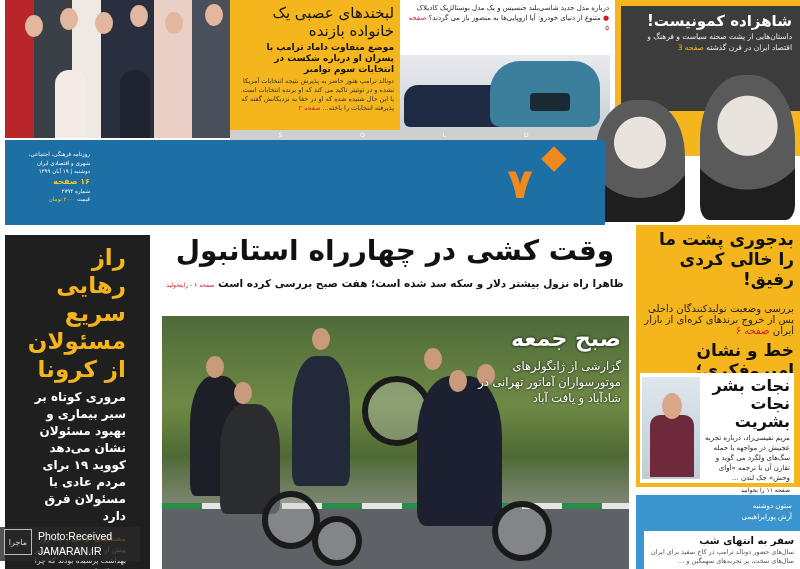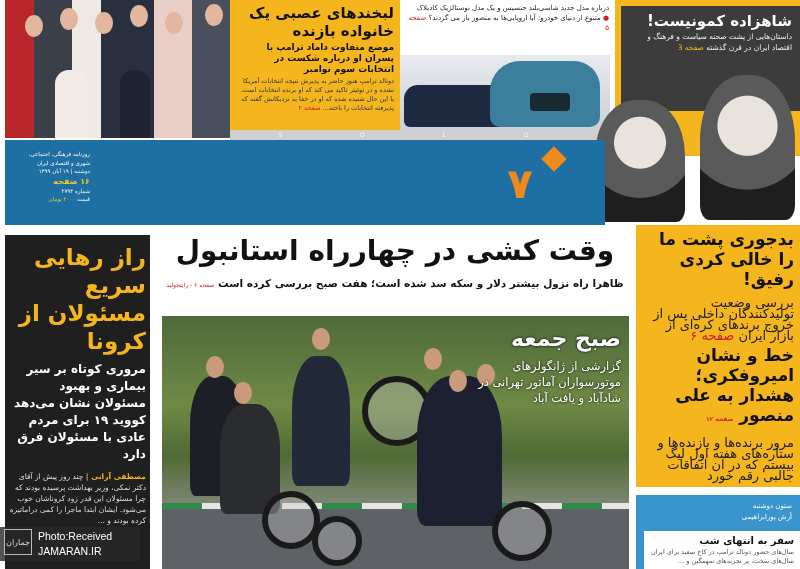--- a/index.html
+++ b/index.html
@@ -6,21 +6,21 @@
 html,body{width:800px;height:569px;overflow:hidden;background:#fff}
 body{position:relative;font-family:"DejaVu Sans",sans-serif;direction:rtl}
 .abs{position:absolute}
 
 .top-left{left:5px;top:0;width:225px;height:138px;background:#f4b51d;overflow:hidden}
 .top-left .photo{position:absolute;left:0;top:0;width:240px;height:138px;background:linear-gradient(90deg,#b9262a 0 12%,#3b4048 12% 28%,#eee9e2 28% 40%,#2a2f3f 40% 62%,#e9cfc5 62% 78%,#4a4f5c 78% 100%)}
 .top-left .photo .kid1{position:absolute;left:50px;top:70px;width:32px;height:68px;background:#f3ece6;border-radius:14px 14px 0 0}
 .top-left .photo .kid2{position:absolute;left:115px;top:70px;width:30px;height:68px;background:#1f2430;border-radius:14px 14px 0 0}
 .top-left .photo .head{position:absolute;width:18px;height:22px;border-radius:50%;background:#e2b79e}
 .trump-text{left:230px;top:0;width:170px;height:138px;background:#f4b51d;padding:4px 6px;text-align:right}
-.trump-text h2{font-size:15px;font-weight:bold;line-height:18px;color:#111}
+.trump-text h2{font-size:15px;font-weight:normal;line-height:18px;color:#111}
 .trump-text h3{font-size:9px;font-weight:bold;line-height:11px;color:#111;margin-top:2px}
 .trump-text p{font-size:6.5px;line-height:9px;color:#333;margin-top:2px}
 .red{color:#d21d24}
 .cars{left:400px;top:0;width:215px;height:138px;background:#fff;padding:3px 6px;text-align:right}
 .cars h2{font-size:13px;font-weight:bold;color:#111;line-height:16px}
 .cars p{font-size:7px;line-height:10px;color:#222}
 .cars .img{position:absolute;left:0;top:55px;width:210px;height:80px;background:linear-gradient(180deg,#e8eaee,#c9ced6)}
 .car1{position:absolute;left:4px;top:30px;width:110px;height:42px;background:#1e2942;border-radius:14px 20px 6px 6px}
 .car2{position:absolute;left:90px;top:6px;width:110px;height:66px;background:#3c7f9d;border-radius:30px 26px 10px 10px}
 .grille{position:absolute;left:130px;top:38px;width:40px;height:18px;background:#1a2a33;border-radius:4px}
@@ -48,31 +48,31 @@
 .mainphoto{left:162px;top:316px;width:467px;height:253px;background:linear-gradient(180deg,#4e6a3a 0%,#6f8a45 35%,#4f6a34 55%,#8a8f86 80%,#6e7276 100%);overflow:hidden}
 .mainphoto .road{position:absolute;left:0;bottom:0;width:100%;height:60px;background:#5e6266}
 .mainphoto .curb{position:absolute;left:0;bottom:58px;width:100%;height:8px;background:repeating-linear-gradient(90deg,#2e8b4a 0 40px,#e6e6e6 40px 80px)}
 .rider{position:absolute;background:#1c1f26;border-radius:40% 40% 10% 10%}
 .wheel{position:absolute;border:6px solid #1a1a1a;border-radius:50%;background:rgba(200,200,200,.35)}
 .face{position:absolute;width:18px;height:22px;border-radius:50%;background:#c99b7c}
 .photo-text{position:absolute;right:8px;top:10px;width:150px;text-align:right;color:#fff;text-shadow:0 0 3px #000}
 .photo-text h2{font-size:22px;font-weight:bold;line-height:26px}
 .photo-text p{font-size:11.5px;line-height:16px;margin-top:6px}
 
-.leftcol{left:5px;top:235px;width:145px;height:334px;background:#1f1f1f;padding:8px 4px;text-align:right}
+.leftcol{left:5px;top:235px;width:145px;height:334px;background:#1f1f1f;padding:8px 24px;text-align:right}
 .leftcol h2{font-size:23px;font-weight:bold;color:#f4b51d;line-height:28px}
 .leftcol h3{font-size:12px;font-weight:bold;color:#fff;line-height:17px;margin-top:6px}
 .leftcol p{font-size:7.5px;line-height:11px;color:#ddd;margin-top:8px}
 .leftcol .author{color:#f4b51d;font-weight:bold}
 .watermark{left:0;top:527px;width:140px;height:34px;background:rgba(40,40,40,.8);color:#fff;font-size:10.5px;line-height:15px;padding:2px 4px;direction:ltr;text-align:left;font-family:"Liberation Sans",sans-serif}
 .watermark .wm-logo{display:inline-block;width:28px;height:26px;float:left;margin-right:6px;border:1px solid #bbb;color:#ddd;font-size:8px;text-align:center;line-height:26px}
 
 .rightcol{left:636px;top:225px;width:164px;height:262px;background:#f4b51d;padding:4px 6px;text-align:right}
 .rightcol h2{font-size:17px;font-weight:bold;line-height:20px;color:#111}
-.rightcol p{font-size:13px;line-height:11px;color:#222;margin-top:8px}
+.rightcol p{font-size:10px;line-height:11px;color:#222;margin-top:14px}
 .rightcol .h2b{margin-top:4px}
 .nejat{position:absolute;left:4px;top:148px;width:154px;height:110px;background:#fff}
 .nejat .pic{position:absolute;left:2px;top:4px;width:58px;height:102px;background:linear-gradient(180deg,#dfe7ee,#c0cbd4)}
 .nejat .pic .face{left:20px;top:16px;width:20px;height:26px;background:#d9a88a}
 .nejat .pic .scarf{position:absolute;left:8px;top:38px;width:44px;height:62px;background:#6e2a3c;border-radius:10px 10px 0 0}
 .nejat .txt{position:absolute;right:4px;top:4px;width:92px;text-align:right}
 .nejat h2{font-size:16px;line-height:18px}
 .nejat p{font-size:7px;line-height:10px;margin-top:2px}
 .column{left:636px;top:495px;width:164px;height:74px;background:#3a95cf;text-align:right;padding:6px 8px}
 .column .small{font-size:7px;color:#fff;line-height:11px}
@@ -161,30 +161,41 @@
     <p>گزارشی از ژانگولرهای موتورسواران آماتور تهرانی در شادآباد و یافت آباد</p>
   </div>
 </div>
 
 <div class="abs leftcol">
   <h2>راز رهایی سریع مسئولان از کرونا</h2>
   <h3>مروری کوتاه بر سیر بیماری و بهبود مسئولان نشان می‌دهد کووید ۱۹ برای مردم عادی با مسئولان فرق دارد</h3>
   <p><span class="author">مصطفی آرانی |</span> <span>چند روز پیش از آقای دکتر نمکی، وزیر بهداشت پرسیده بودند که چرا مسئولان این قدر زود کروناشان خوب می‌شود. ایشان ابتدا ماجرا را کمی دراماتیزه کرده بودند و ...</span></p>
 </div>
 <div class="abs watermark">
-  <span class="wm-logo">جماران</span>
+  <span class="wm-logo">ماجرا</span>
   <div>Photo:Received</div>
   <div>JAMARAN.IR</div>
 </div>
 
 <div class="abs rightcol">
   <h2>بدجوری پشت ما را خالی کردی رفیق!</h2>
   <p><span>بررسی وضعیت تولیدکنندگان داخلی پس از خروج برندهای کره‌ای از بازار ایران</span> <span class="red">صفحه ۶</span></p>
   <h2 class="h2b"><span>خط و نشان امیروفکری؛ هشدار به علی منصور</span> <span class="red" style="font-size:6px">صفحه ۱۲</span></h2>
   <p>مرور برنده‌ها و بازنده‌ها و ستاره‌های هفته اول لیگ بیستم که در آن اتفاقات جالبی رقم خورد</p>
+  <div class="nejat">
+    <div class="pic">
+      <div class="scarf"></div>
+      <div class="face"></div>
+    </div>
+    <div class="txt">
+      <h2>نجات بشر نجات بشریت</h2>
+      <p>مریم نفیسی‌راد، درباره تجربه عجیبش در مواجهه با حمله سگ‌های ولگرد می گوید و تقارن آن با ترجمه «آوای وحش» جک لندن ...</p>
+      <p class="red" style="font-size:6px">صفحه ۱۱ را بخوانید</p>
+    </div>
+  </div>
 </div>
 
 <div class="abs column">
   <div class="small">ستون دوشنبه</div>
   <div class="small">آرش پورابراهیمی</div>
   <div class="box">
     <h3>سفر به انتهای شب</h3>
     <div class="excerpt">سال‌های حضور دونالد ترامپ در کاخ سفید برای ایران سال‌های سخت، پر تجربه‌های سهمگین و ...</div>
   </div>
 </div>

